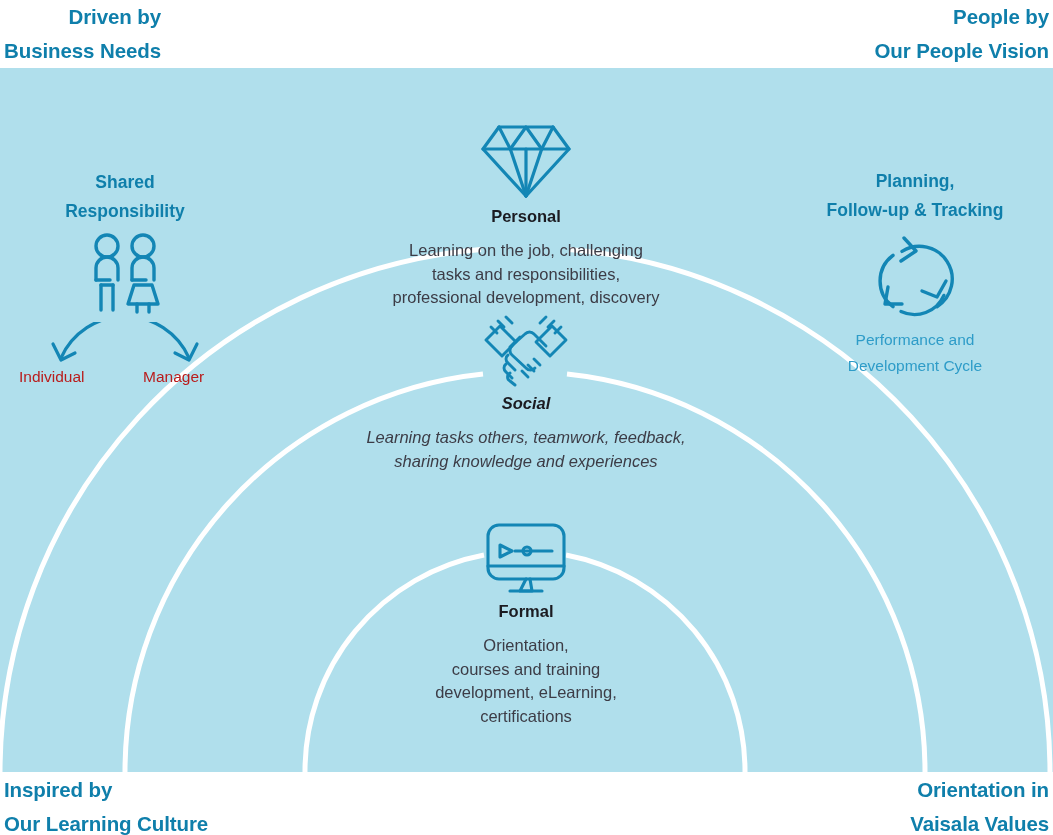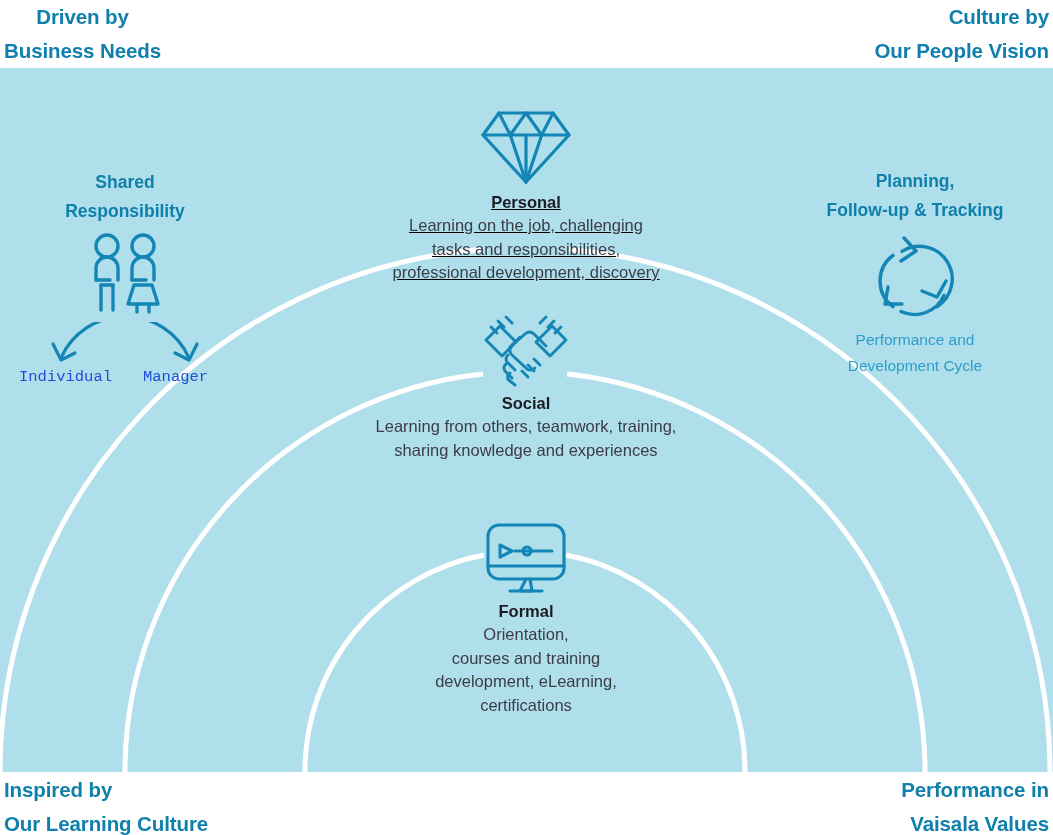--- a/index.html
+++ b/index.html
@@ -25,21 +25,21 @@
   
   .corner {
     position: absolute;
     color: #0f7fab;
     font-weight: bold;
     font-size: 20.5px;
     line-height: 34px;
     letter-spacing: -0.1px;
     white-space: nowrap;
   }
-  .corner-tl { left: 4px;  top: 0px;  text-align: center; }
+  .corner-tl { left: 4px;  top: 0px;  text-align: right; }
   .corner-tr { right: 4px; top: 0px;  text-align: right; }
   .corner-bl { left: 4px;  top: 773px; text-align: left; }
   .corner-br { right: 4px; top: 773px; text-align: right; }
   .corner .line { display: block; }
 
   
   #panel {
     position: absolute;
     left: 0;
     top: 68px;
@@ -79,24 +79,23 @@
   #shared { left: -25px; top: 100px; }
   #planning { left: 765px; top: 99px; }
 
   .pair-labels {
     position: relative;
     width: 300px;
     height: 20px;
   }
   .pair-labels span {
     position: absolute;
-    color: #1d4ed8;
+    color: #b91c1c;
     font-size: 15.5px;
     top: 0;
-    font-family: Liberation Mono, monospace;
   }
   .pair-left  { left: 44px; }
   .pair-right { left: 168px; text-align: right; }
 
   
   .ring {
     position: absolute;
     width: 560px;
     left: 246px;
     text-align: center;
@@ -106,47 +105,47 @@
     color: #1b1b21;
     font-weight: bold;
     font-size: 16.5px;
     margin-top: 6px;
     line-height: 21px;
   }
   .ring-body {
     color: #3c3c46;
     font-size: 16.5px;
     line-height: 23.5px;
-    margin-top: 1px;
+    margin-top: 12px;
   }
   .ring-body .line { display: block; }
 
-  #ring-personal { top: 40px; text-decoration: underline; }
-  #ring-social   { top: 245px; }
+  #ring-personal { top: 54px; }
+  #ring-social   { top: 245px; font-style: italic; }
   #ring-formal   { top: 453px; }
 </style>
 </head>
 <body>
 
 <div id="stage">
 
   <div class="corner corner-tl">
     <span class="line">Driven by</span>
     <span class="line">Business Needs</span>
   </div>
   <div class="corner corner-tr">
-    <span class="line">Culture by</span>
+    <span class="line">People by</span>
     <span class="line">Our People Vision</span>
   </div>
   <div class="corner corner-bl">
     <span class="line">Inspired by</span>
     <span class="line">Our Learning Culture</span>
   </div>
   <div class="corner corner-br">
-    <span class="line">Performance in</span>
+    <span class="line">Orientation in</span>
     <span class="line">Vaisala Values</span>
   </div>
 
   <div id="panel">
 
     <svg id="arcs" viewBox="0 0 1053 704">
       <g fill="none" stroke="#ffffff" stroke-width="5" stroke-linecap="butt">
 
         <path d="M 0 704 A 525 525 0 0 1 481 181.5"></path>
         <path d="M 569 181.5 A 525 525 0 0 1 1050 704"></path>
@@ -265,21 +264,21 @@
           <path d="M 26 42 A 5 5 0 0 0 26 50 L 33 57"></path>
           <path d="M 24 51 A 5 5 0 0 0 24 59 L 30 65"></path>
           <path d="M 28 60 A 4.5 4.5 0 0 0 28 68 L 33 72"></path>
           <path d="M 52 46 L 58 52"></path>
           <path d="M 46 52 L 52 58"></path>
           <path d="M 40 58 L 46 64"></path>
         </g>
       </svg>
       <div class="ring-title">Social</div>
       <div class="ring-body">
-        <span class="line">Learning from others, teamwork, training,</span>
+        <span class="line">Learning tasks others, teamwork, feedback,</span>
         <span class="line">sharing knowledge and experiences</span>
       </div>
     </div>
 
     <div class="ring" id="ring-formal">
       <svg class="ring-icon" width="88" height="74" viewBox="0 0 88 74">
         <g fill="none" stroke="#1386b5" stroke-width="3.1" stroke-linejoin="round" stroke-linecap="round">
           <rect x="6" y="4" width="76" height="54" rx="11" ry="11"></rect>
           <path d="M 6 45 L 82 45"></path>
           <path d="M 18 24 L 30 30 L 18 36 Z"></path>

